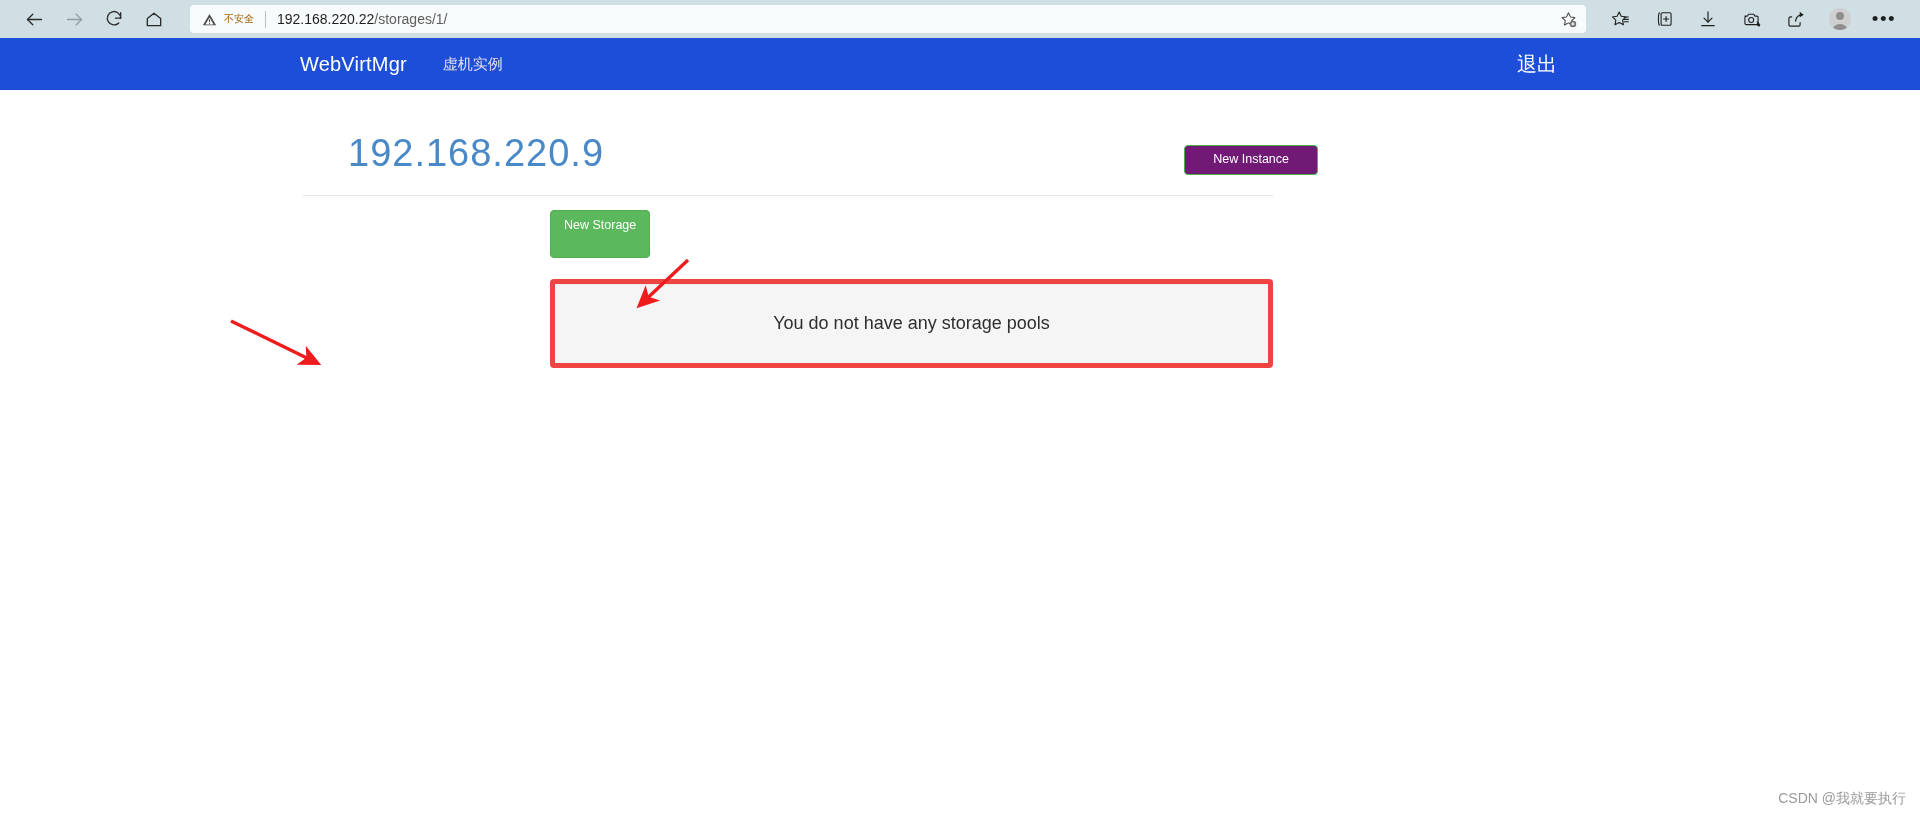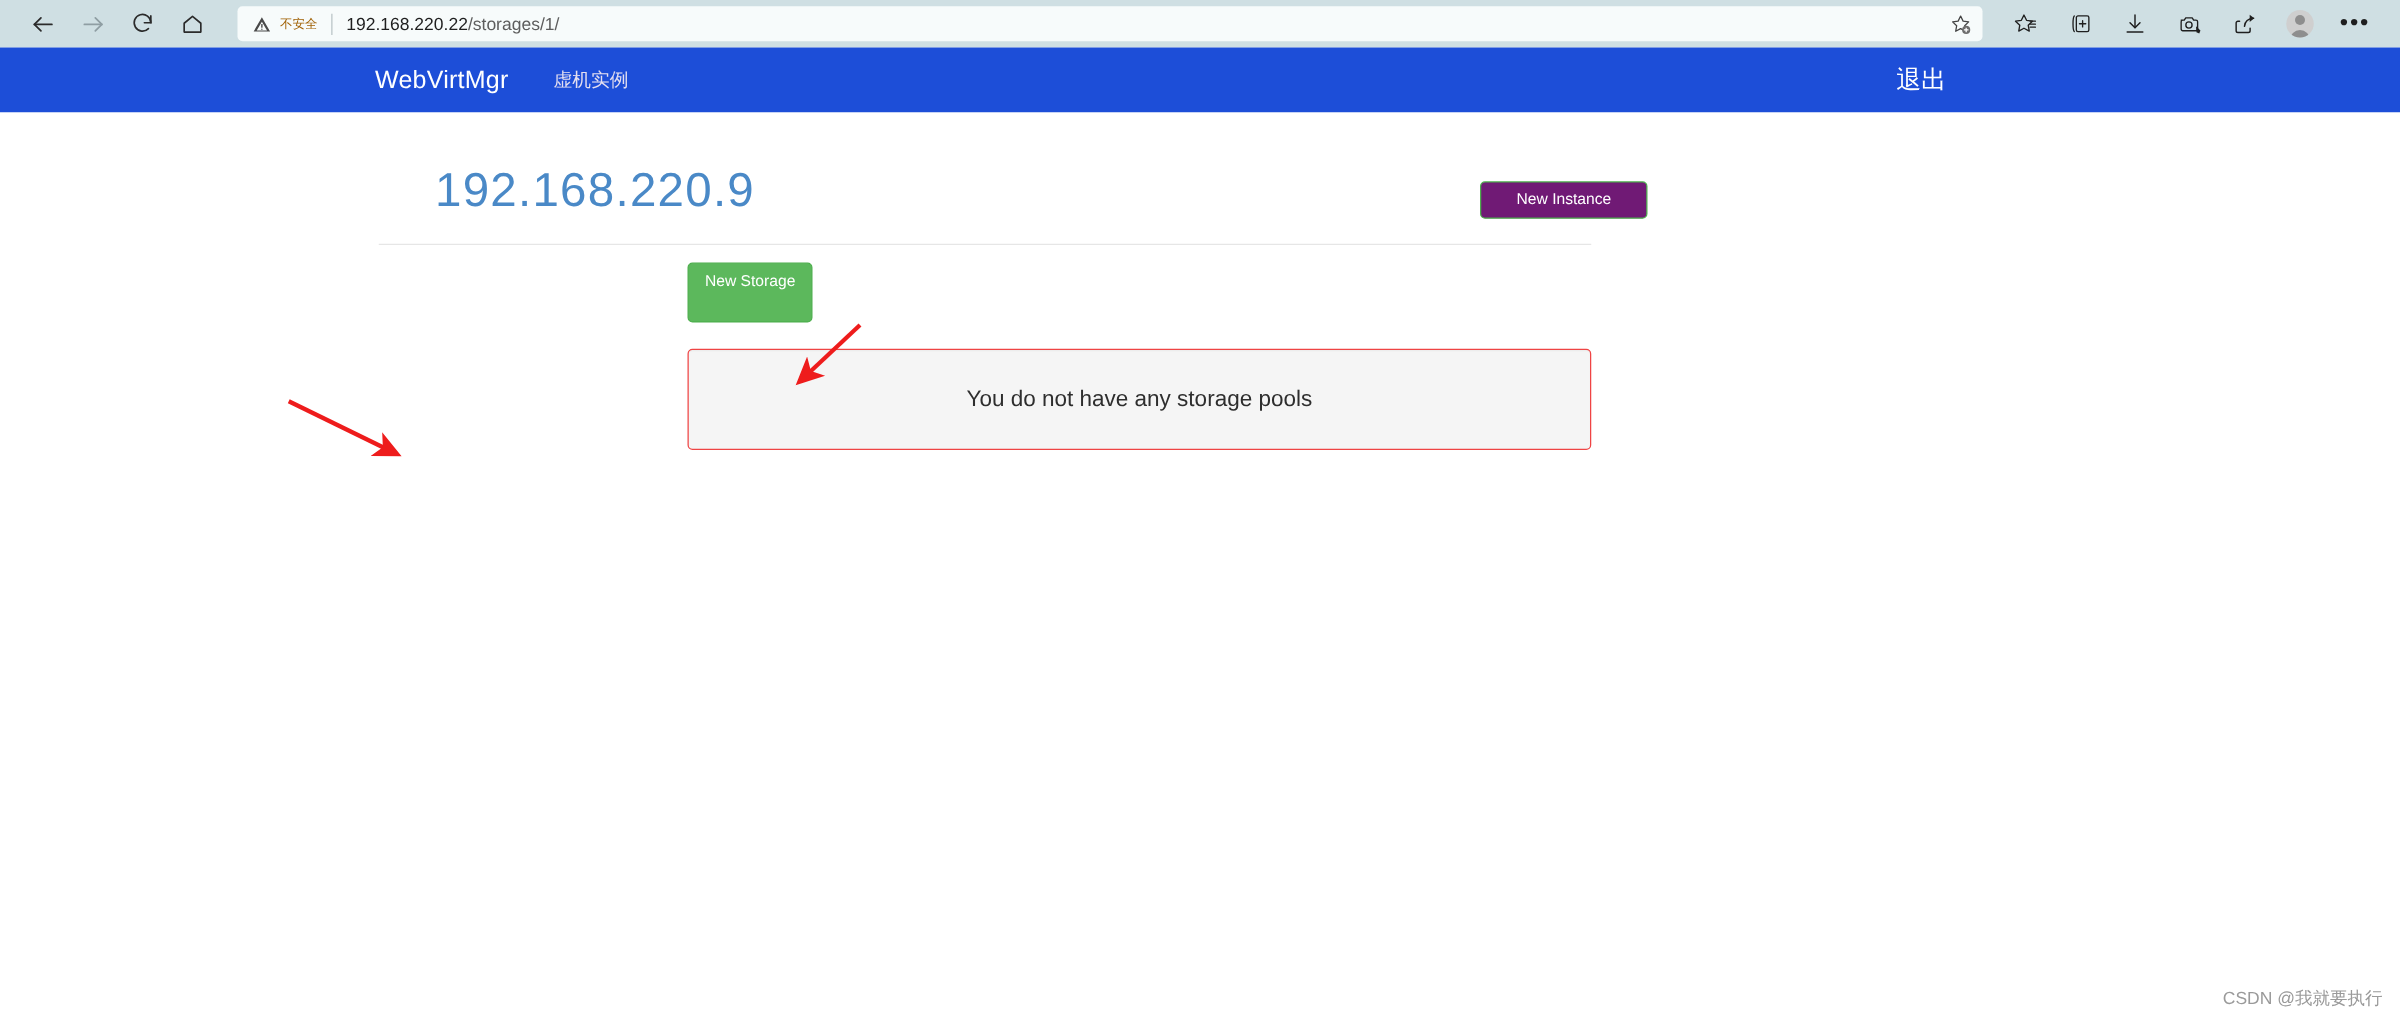--- a/index.html
+++ b/index.html
@@ -200,21 +200,21 @@
     border: 1px solid #4cae4c;
     color: #ffffff;
     font-size: 12.5px;
     padding: 7px 13px 24px;
     border-radius: 4px;
     line-height: 1.2;
   }
   .empty-panel {
     margin-top: 21px;
     background: #f5f5f5;
-    border: 1px solid #ef4444;
+    border: 5px solid #ef4444;
     border-radius: 4px;
     height: 79px;
     display: flex;
     align-items: center;
     justify-content: center;
     box-shadow: inset 0 1px 1px rgba(0,0,0,0.04);
   }
   .empty-text {
     font-size: 18px;
     color: #2e2e2e;

